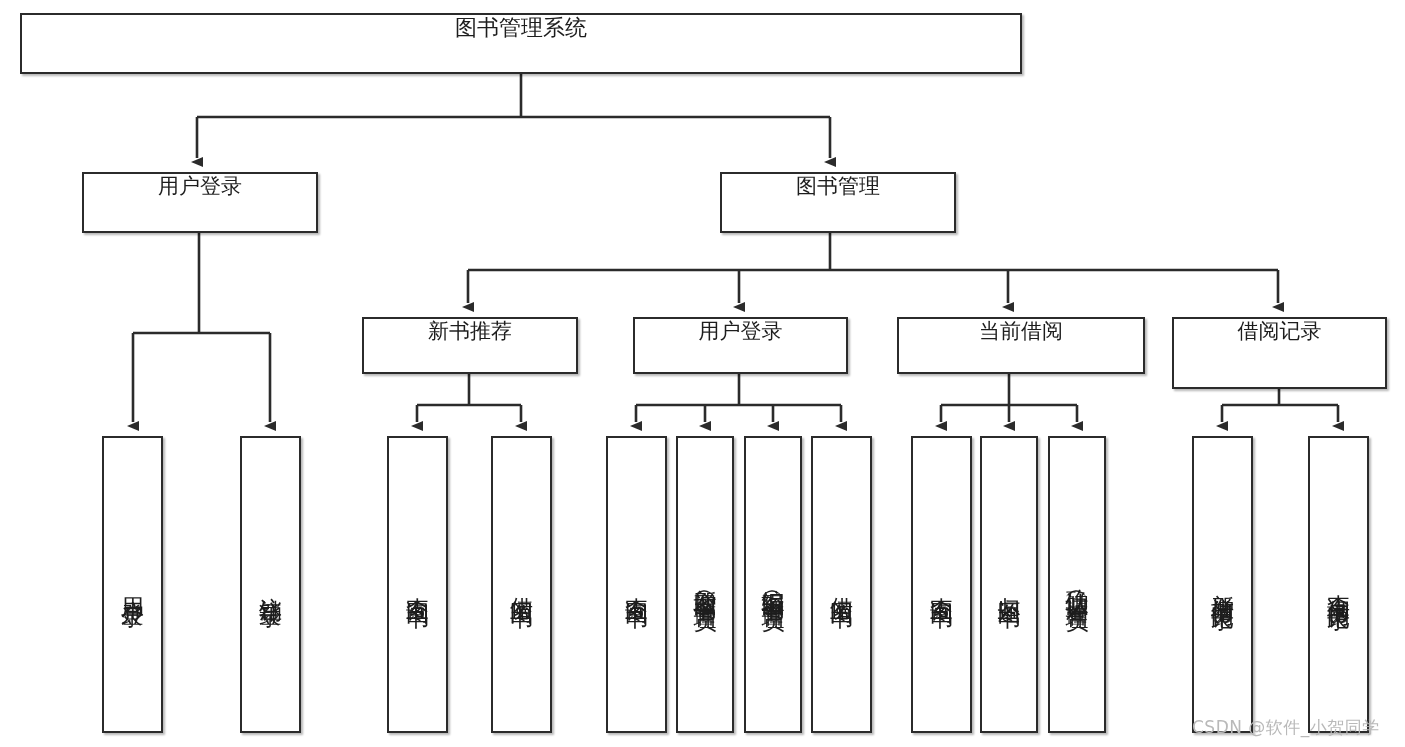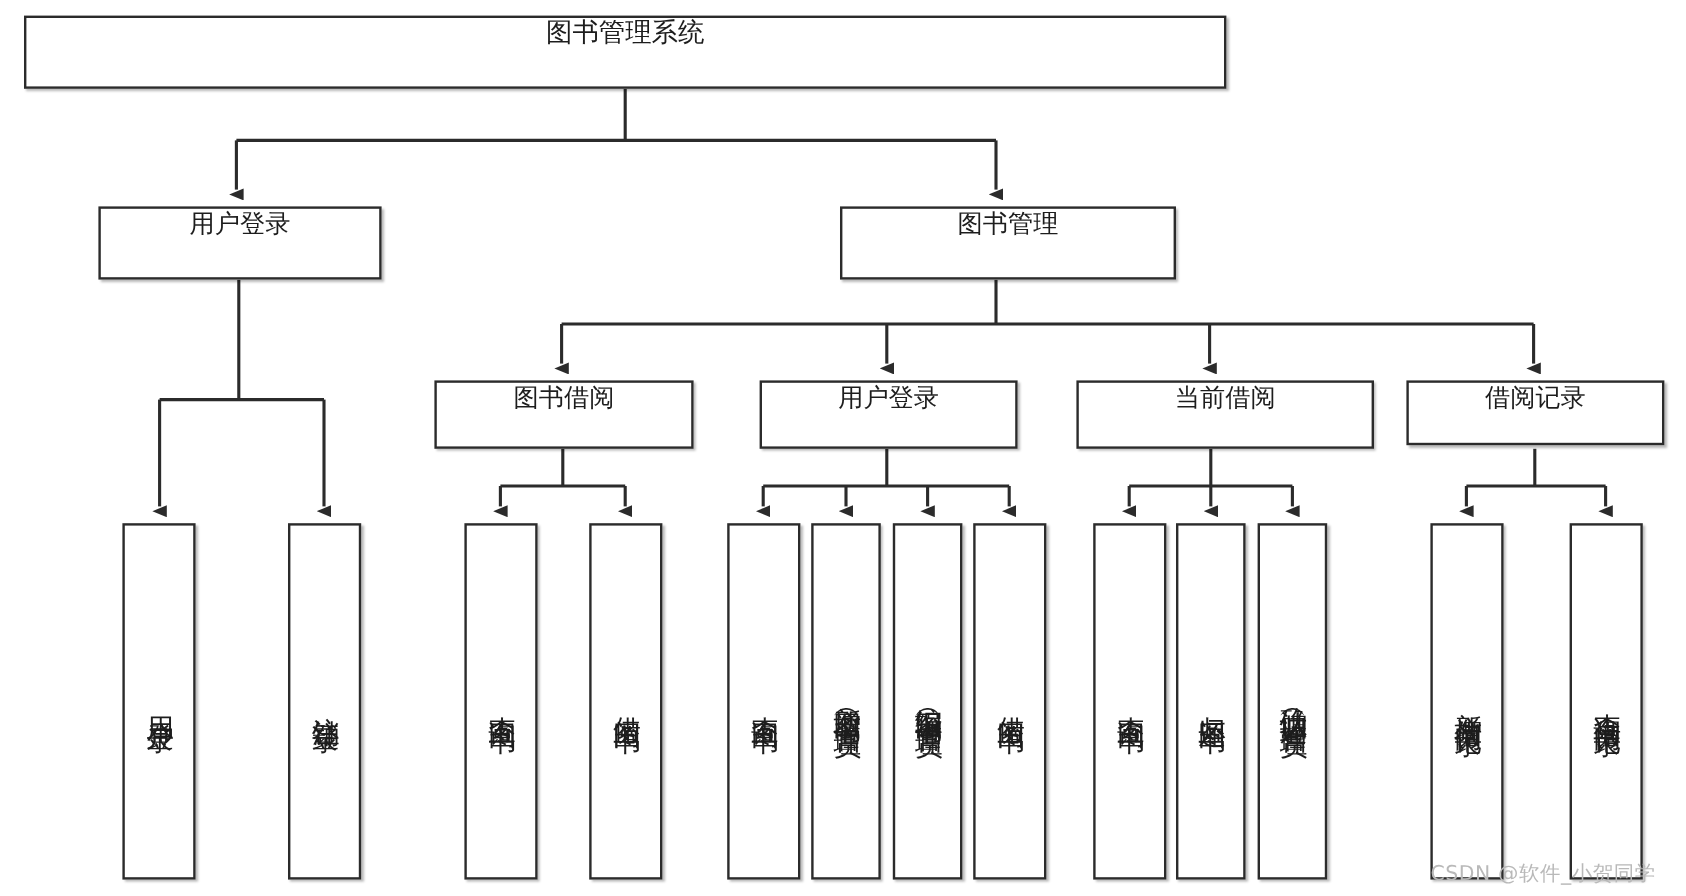--- a/index.html
+++ b/index.html
@@ -129,34 +129,34 @@
     </g>
   </svg>
 
   <div class="node root horizontal" style="left:20px; top:13px; width:1002px; height:61px;">
     <span class="label">图书管理系统</span>
   </div>
 
   <div class="node horizontal" style="left:82px; top:172px; width:236px; height:61px;">
     <span class="label">用户登录</span>
   </div>
-  <div class="node horizontal" style="left:700px; top:172px; width:280px; height:61px;">
+  <div class="node horizontal" style="left:720px; top:172px; width:236px; height:61px;">
     <span class="label">图书管理</span>
   </div>
 
   <div class="node horizontal" style="left:362px; top:317px; width:216px; height:57px;">
-    <span class="label">图书借阅</span>
+    <span class="label">新书推荐</span>
   </div>
   <div class="node horizontal" style="left:633px; top:317px; width:215px; height:57px;">
     <span class="label">用户登录</span>
   </div>
   <div class="node horizontal" style="left:897px; top:317px; width:248px; height:57px;">
     <span class="label">当前借阅</span>
   </div>
-  <div class="node horizontal" style="left:1172px; top:317px; width:215px; height:54px;">
+  <div class="node horizontal" style="left:1172px; top:317px; width:215px; height:72px;">
     <span class="label">借阅记录</span>
   </div>
 
   <div class="node vertical" style="left:102px; top:436px; width:61px; height:297px;">
     <span class="label">用户登录</span>
   </div>
   <div class="node vertical" style="left:240px; top:436px; width:61px; height:297px;">
     <span class="label">注销登录</span>
   </div>
 

